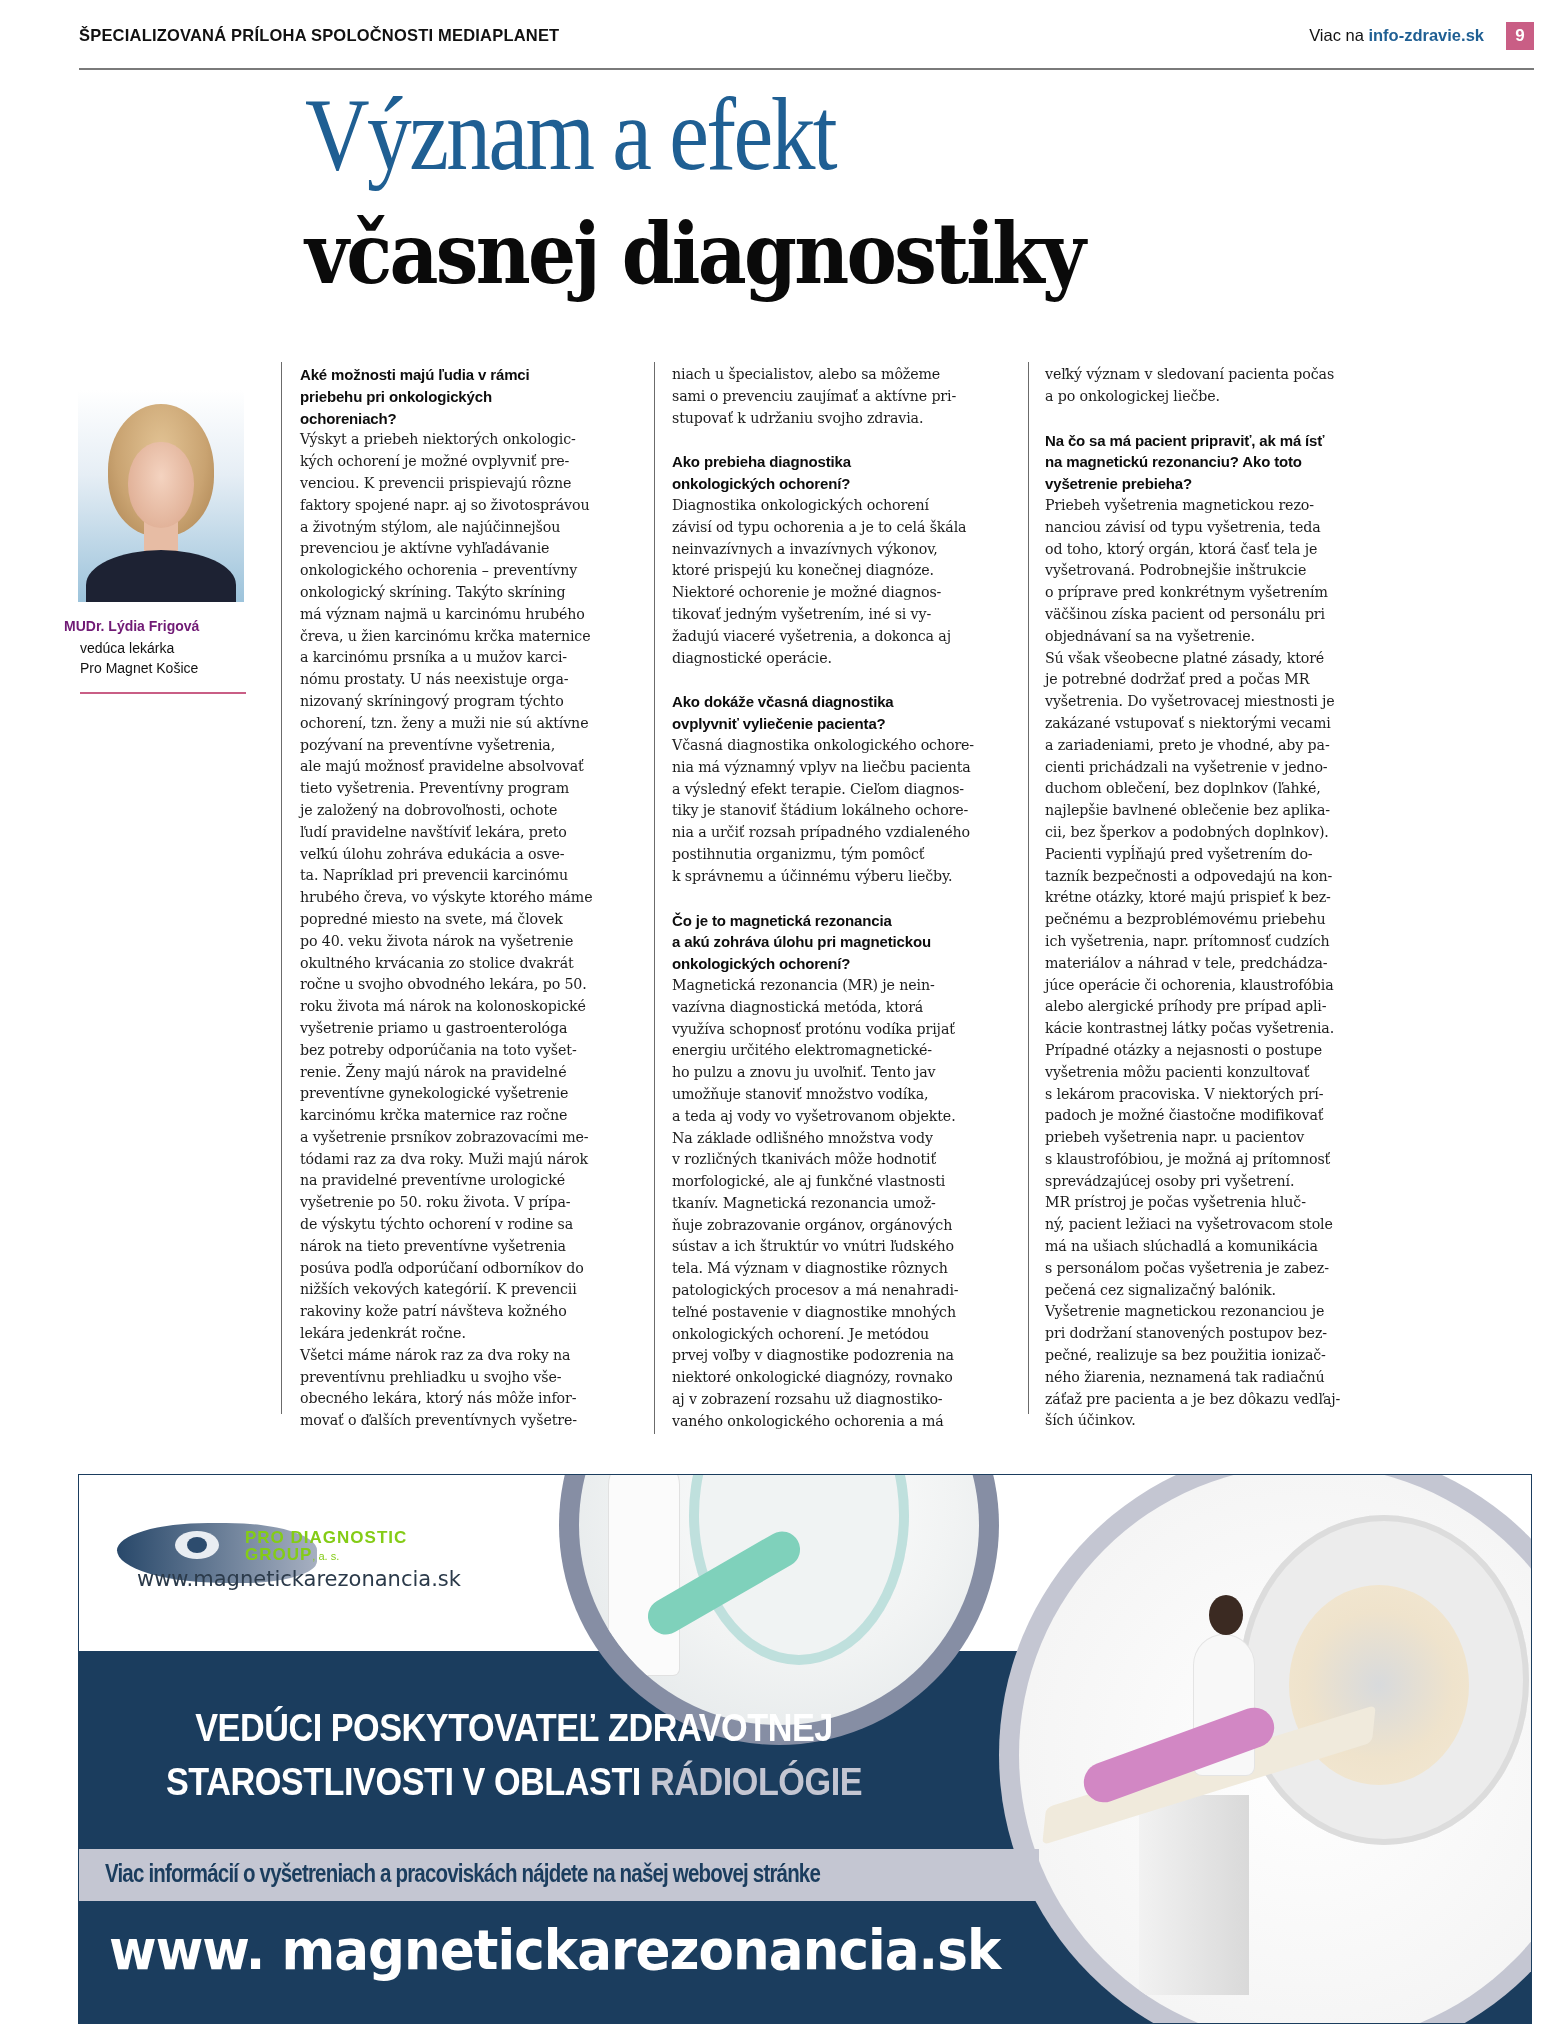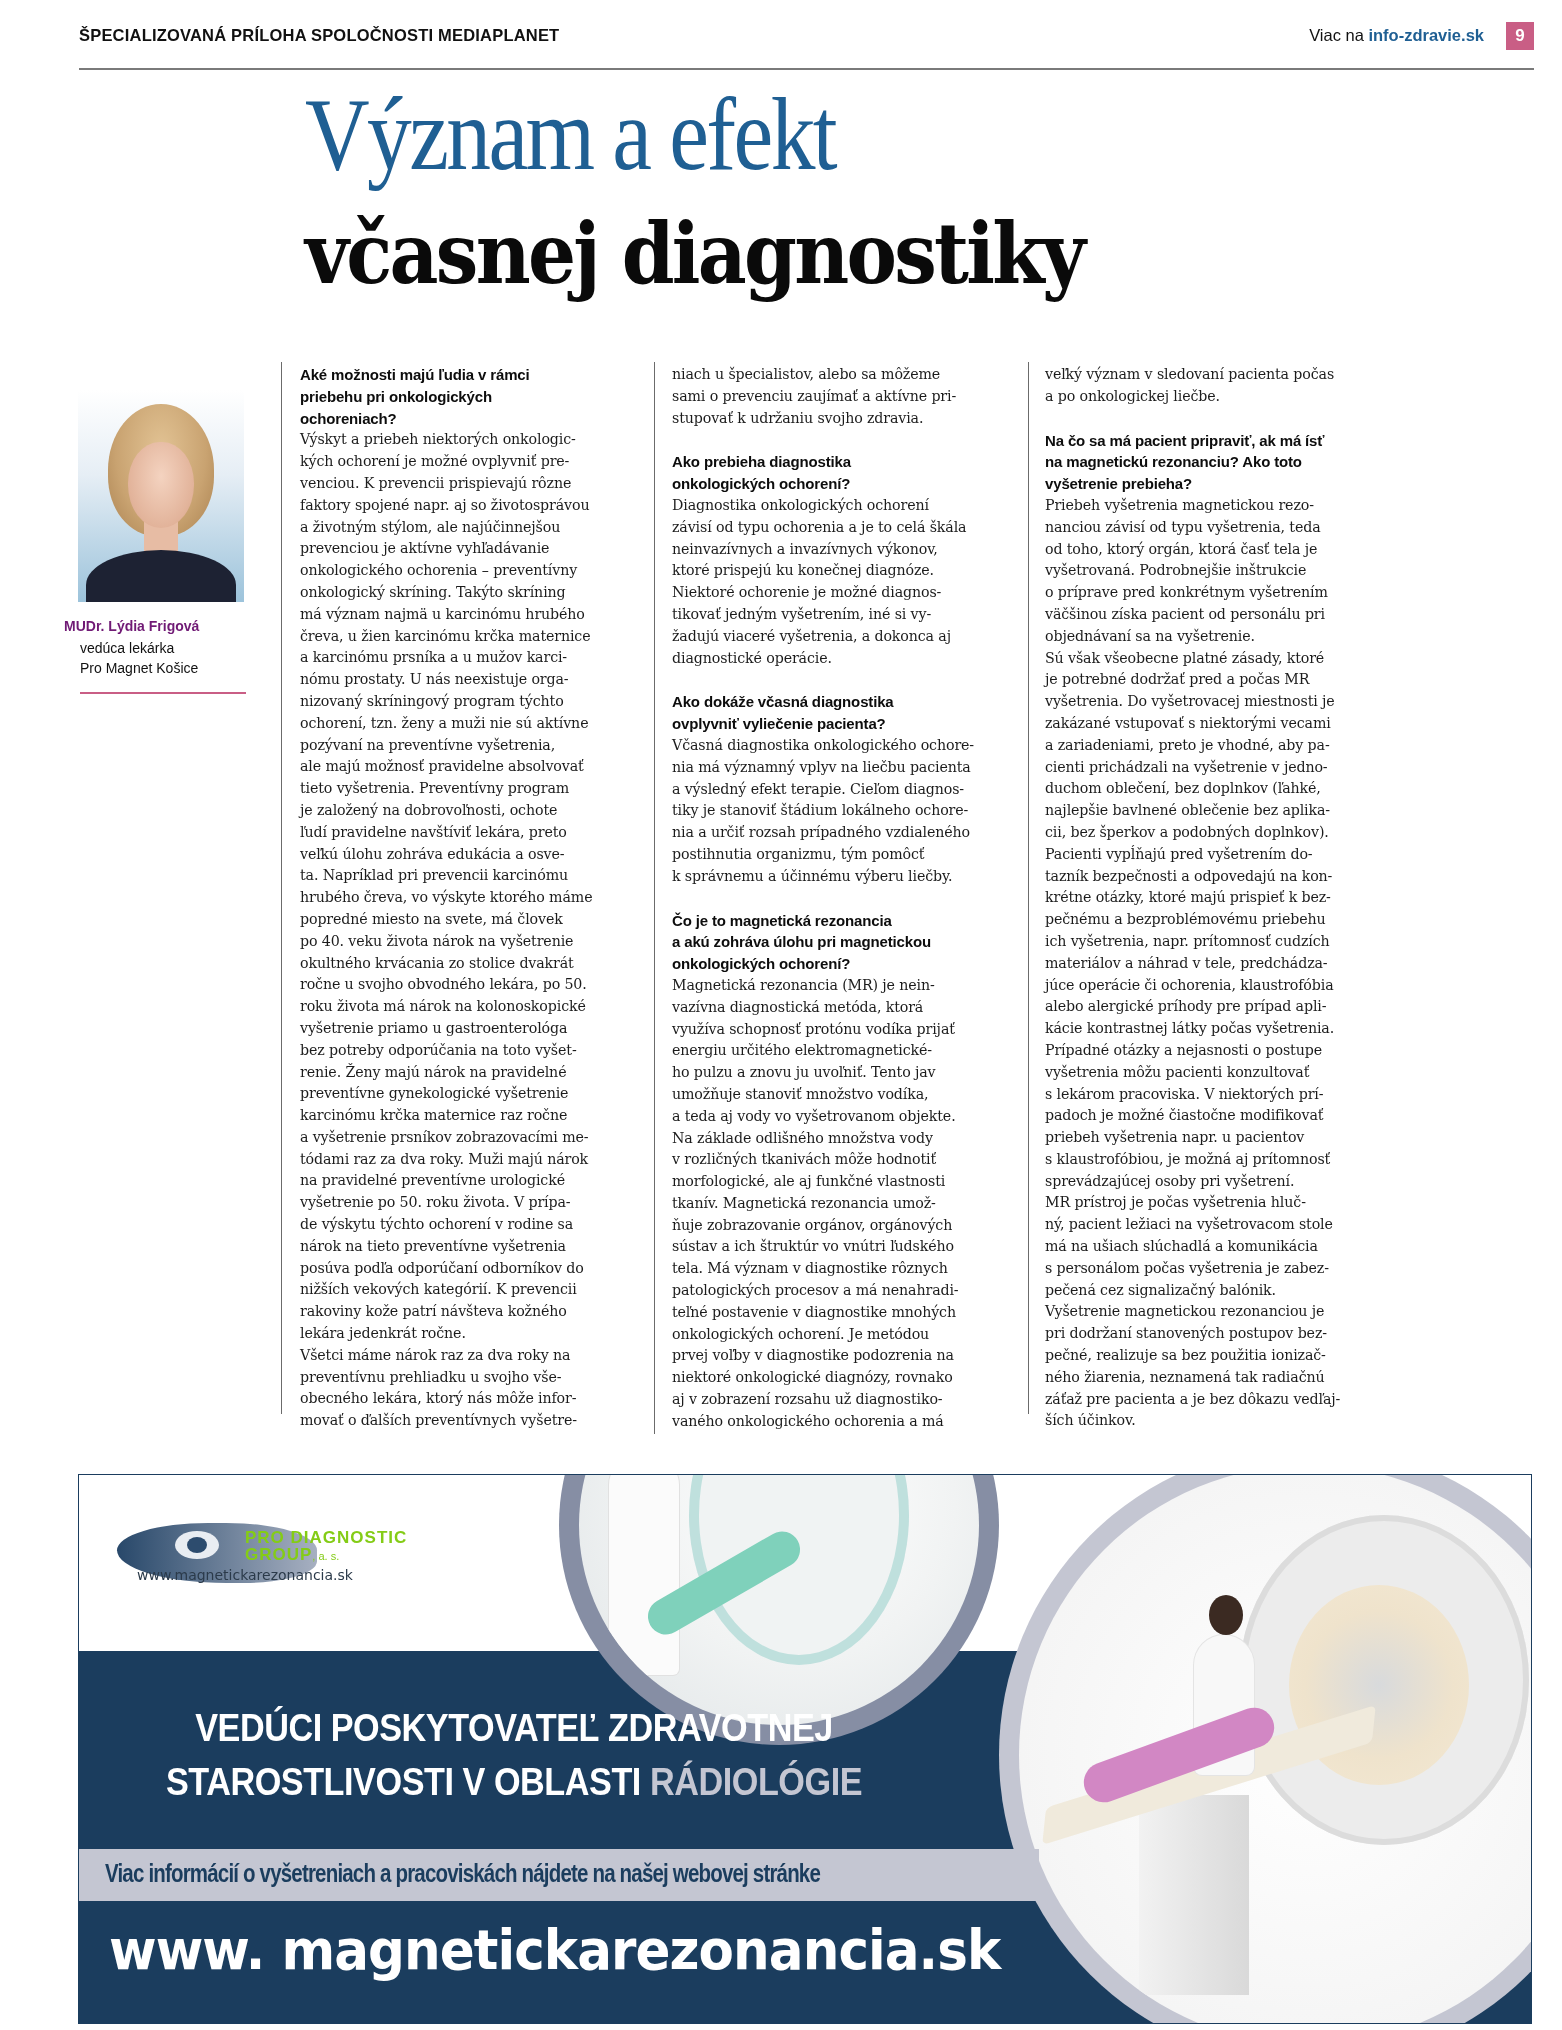--- a/index.html
+++ b/index.html
@@ -45,21 +45,21 @@
   .small-scan { position:absolute; left:110px; top:40px; width:220px; height:300px; border-radius:50%; background:#f0f3f3; box-shadow: inset 0 0 0 10px #bfe0dd; }
   .small-child { position:absolute; left:60px; top:240px; width:170px; height:36px; background:#7fd1bb; border-radius:18px; transform:rotate(-30deg); }
   .small-nurse { position:absolute; left:30px; top:130px; width:70px; height:220px; background:#fbfbfb; border-radius:30px 30px 6px 6px; box-shadow:0 0 0 1px #e1e1e1; }
 
   .logo { position:absolute; left:38px; top:38px; width:320px; height:80px; }
   .logo-swoosh { position:absolute; left:0; top:10px; width:200px; height:60px; border-radius:50% 50% 40% 60%; background:linear-gradient(90deg,#28486a,#a7b0c1); }
   .logo-eye { position:absolute; left:58px; top:18px; width:44px; height:28px; border-radius:50%; background:#e9edf2; }
   .logo-pupil { position:absolute; left:70px; top:24px; width:20px; height:16px; border-radius:50%; background:#2d4c6e; }
   .logo-name { position:absolute; left:128px; top:16px; font-family:"Liberation Sans", sans-serif; font-weight:bold; font-size:17px; color:#84cc16; line-height:17px; letter-spacing:1px; }
   .logo-suffix { font-weight:normal; font-size:11px; letter-spacing:0;margin-top:11px; }
-  .logo-url { position:absolute; left:58px; top:92px; font-family:"DejaVu Sans", sans-serif; font-size:14px; color:#2b3a4a; }
+  .logo-url { position:absolute; left:58px; top:92px; font-family:"DejaVu Sans", sans-serif; font-size:21px; color:#2b3a4a; }
 
   .ad-head1, .ad-head2 { position:absolute; left:0; width:870px; text-align:center; font-family:"Liberation Sans", sans-serif; font-weight:bold; font-size:38px; color:#ffffff; letter-spacing:-0.5px; transform:scaleX(0.9); transform-origin:center; }
   .ad-head1 { top:232px; }
   .ad-head2 { top:286px; }
   .ad-head2 .accent { color:#c4c6d2; }
   .ad-band { position:absolute; left:0; top:374px; width:960px; height:52px; background:#c4c6d2; }
   .ad-band-text { position:absolute; left:26px; top:384px; font-family:"Liberation Sans", sans-serif; font-weight:bold; font-size:25px; color:#1b3d5e; letter-spacing:-1px; transform:scaleX(0.82); transform-origin:left; white-space:nowrap; }
   .ad-url { position:absolute; left:30px; top:442px; font-family:"DejaVu Sans", sans-serif; font-weight:bold; font-size:56px; color:#ffffff; letter-spacing:-1px; white-space:nowrap; transform:scaleX(0.92); transform-origin:left; }
 </style>
 </head>

